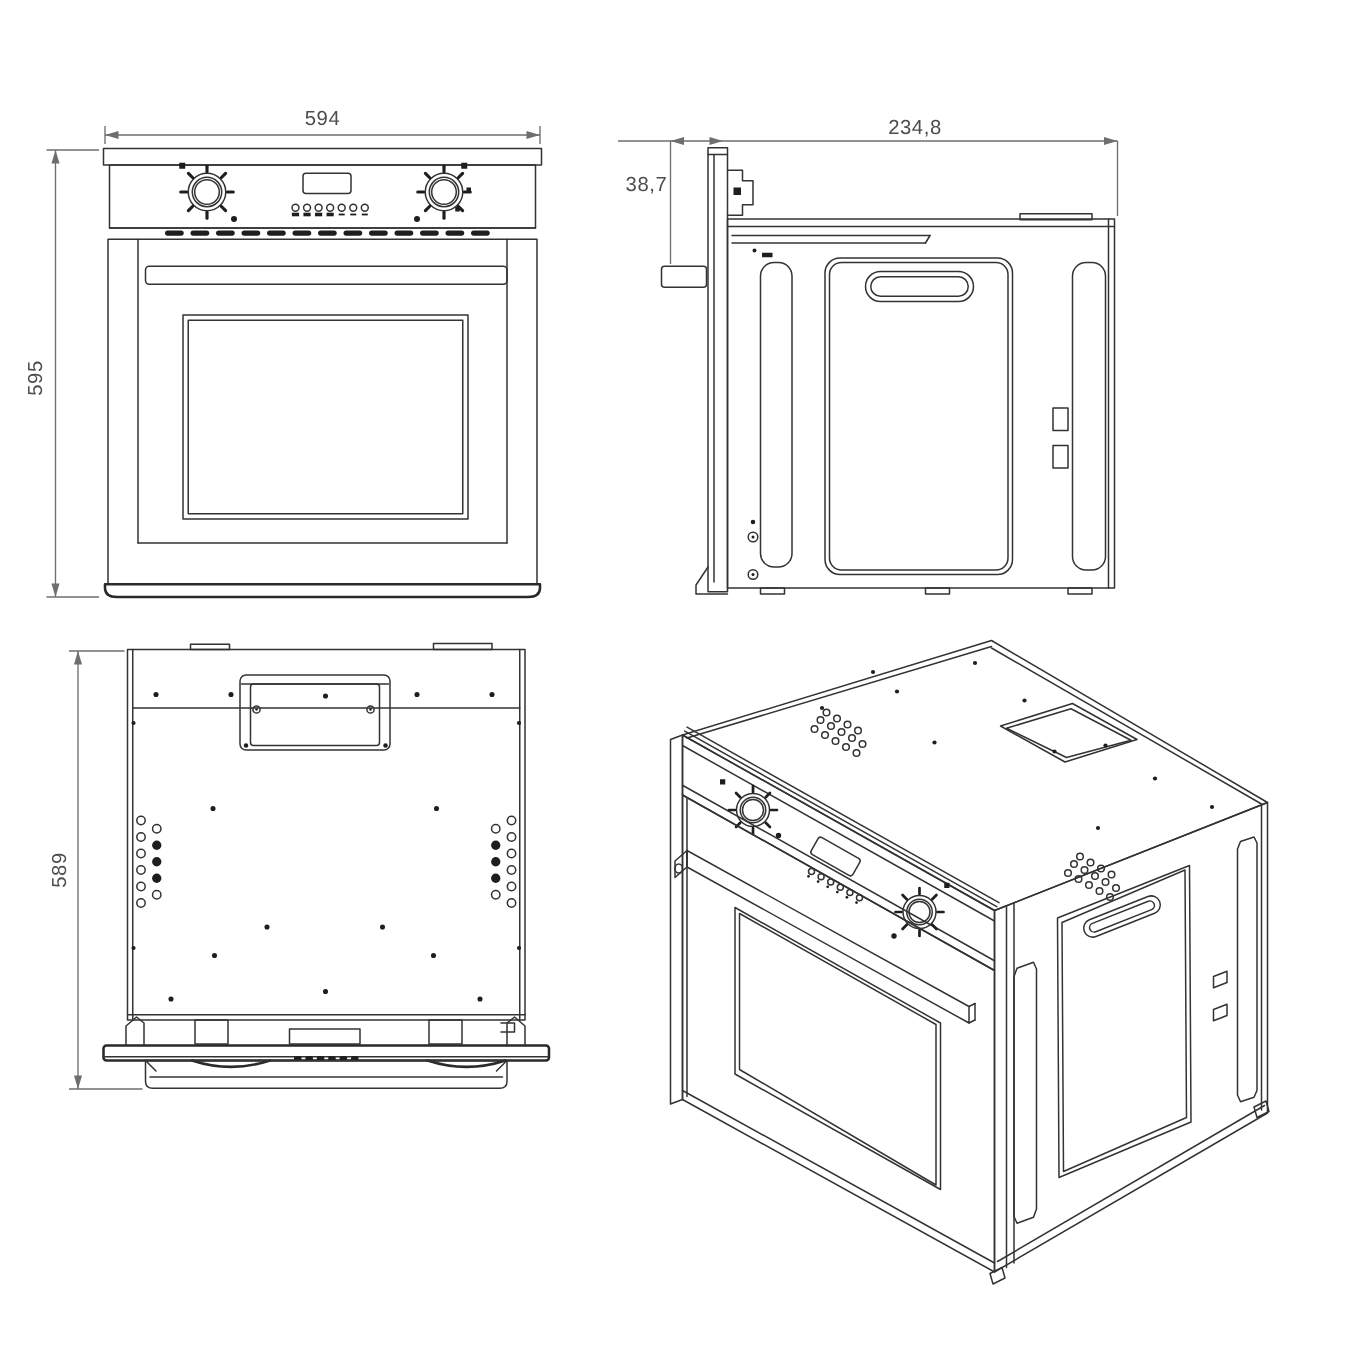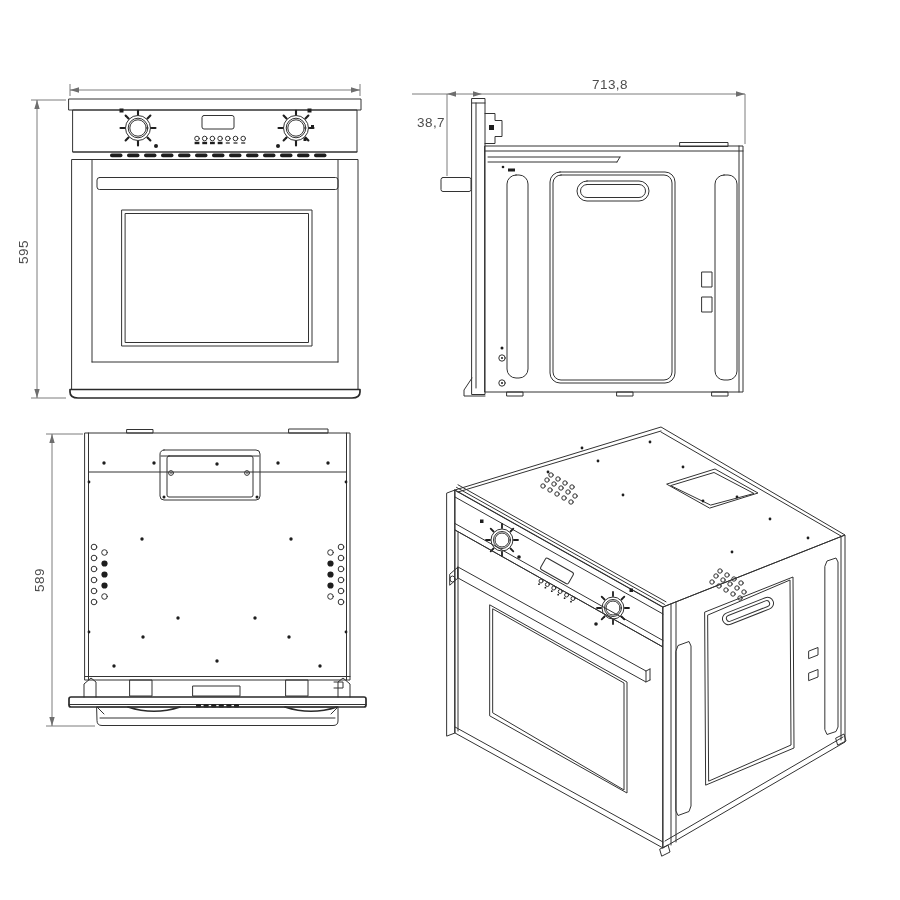--- a/index.html
+++ b/index.html
@@ -460,22 +460,23 @@
         <polygon class="s" points="450,574 458,567 458,578 450,585"></polygon>
         <ellipse class="s" cx="452.5" cy="579" rx="2.5" ry="3"></ellipse>
         <line class="s" x1="646" y1="671" x2="650" y2="669"></line>
         <line class="s" x1="646" y1="682" x2="650" y2="680"></line>
         <line class="s" x1="650" y1="669" x2="650" y2="680"></line>
       </g>
     </g>
   </g>
 </svg>
 
+<div class="dim-label" style="left:70px;top:71px;width:290px;">594</div>
 
 <div class="dim-label rot" style="left:2px;top:244px;width:44px;">595</div>
 
 <div class="dim-label" style="left:405px;top:77px;width:52px;margin-top:38px;">38,7</div>
 
-<div class="dim-label" style="left:562px;top:77px;width:96px;">713,8</div>
+<div class="dim-label" style="left:562px;top:77px;width:96px;">234,8</div>
 
 <div class="dim-label rot" style="left:18px;top:572px;width:44px;">589</div>
 
 </div>
 
 </body></html>

